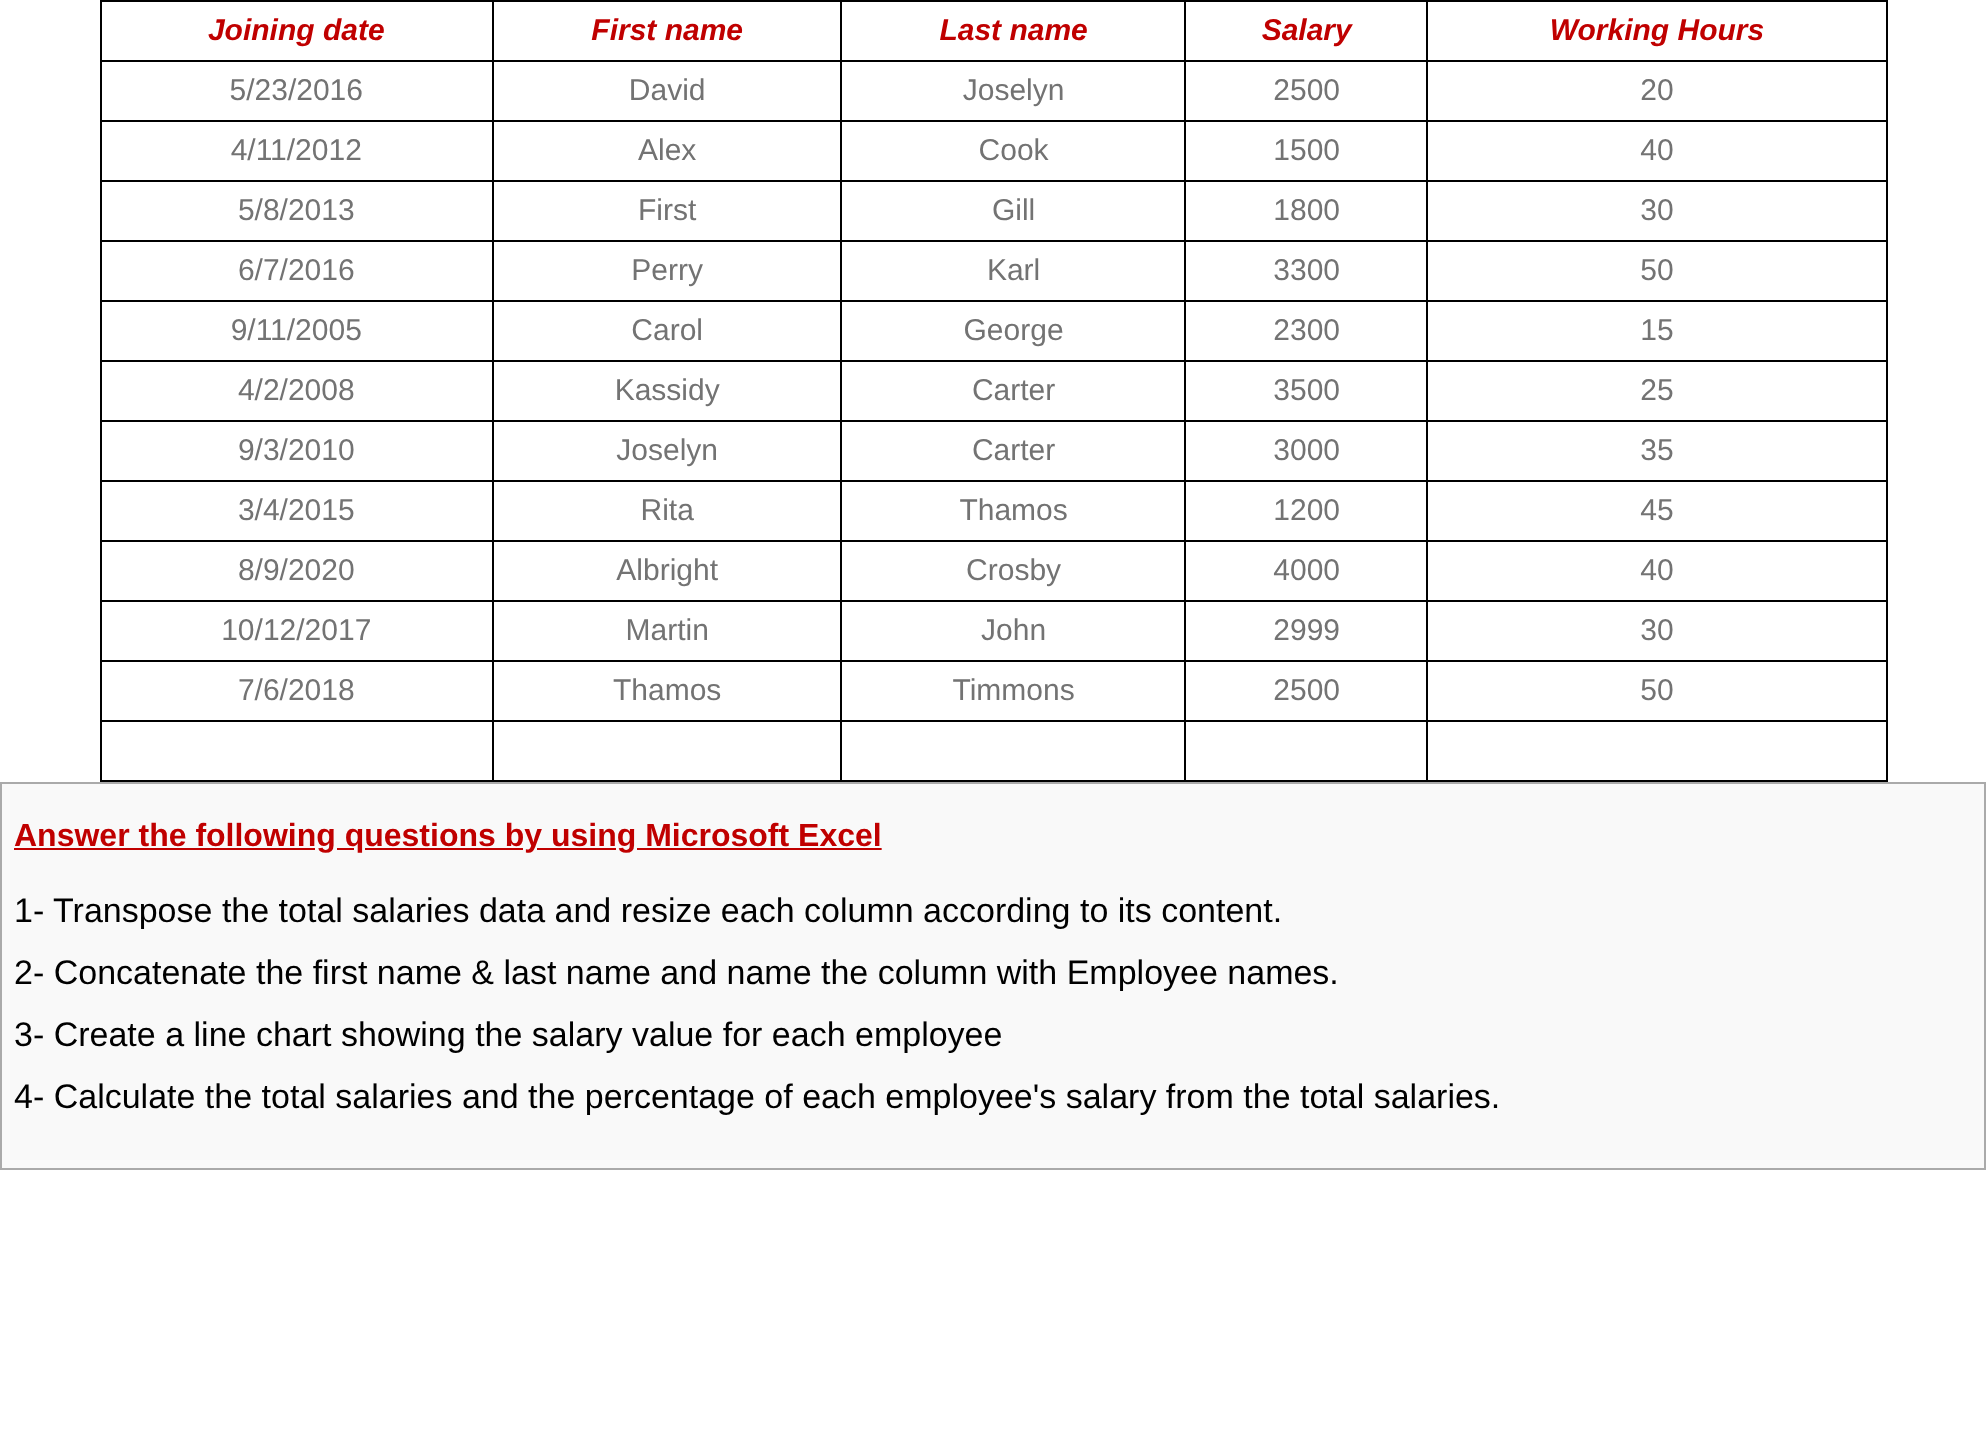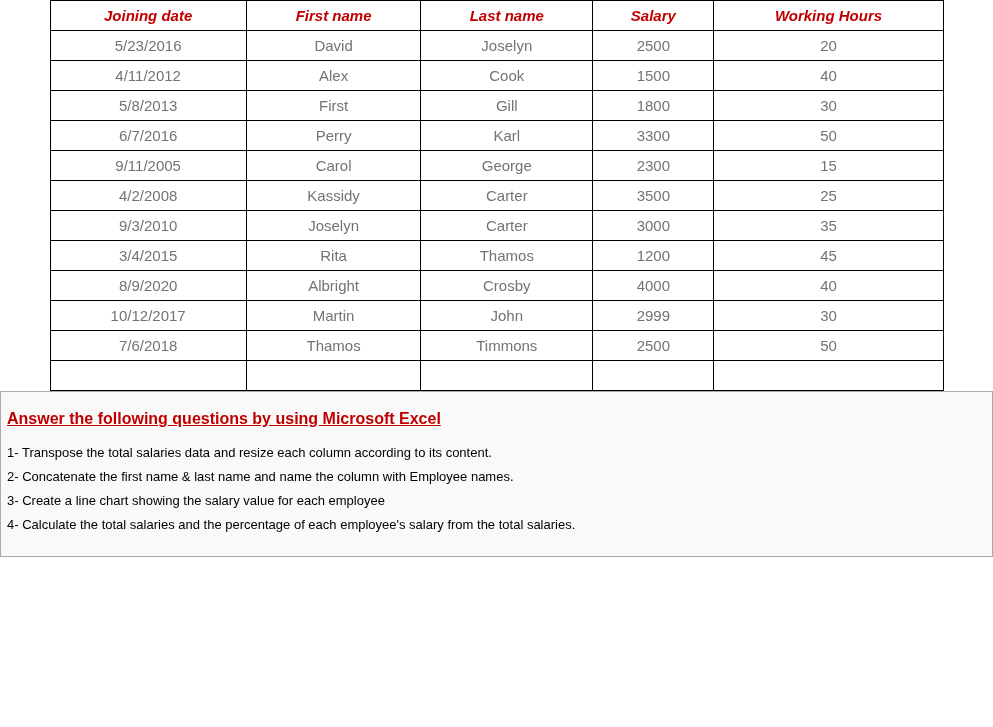--- a/index.html
+++ b/index.html
@@ -54,21 +54,21 @@
 
     .instructions-title {
       color: #c00000;
       font-weight: bold;
       font-size: 16px;
       text-decoration: underline;
       margin-bottom: 14px;
     }
 
     .instructions-list {
-      font-size: 13px;
+      font-size: 17px;
       color: #000;
       line-height: 1.7;
     }
 
     .instructions-list p {
       margin-bottom: 2px;
     }
   </style>
 </head>
 <body>

